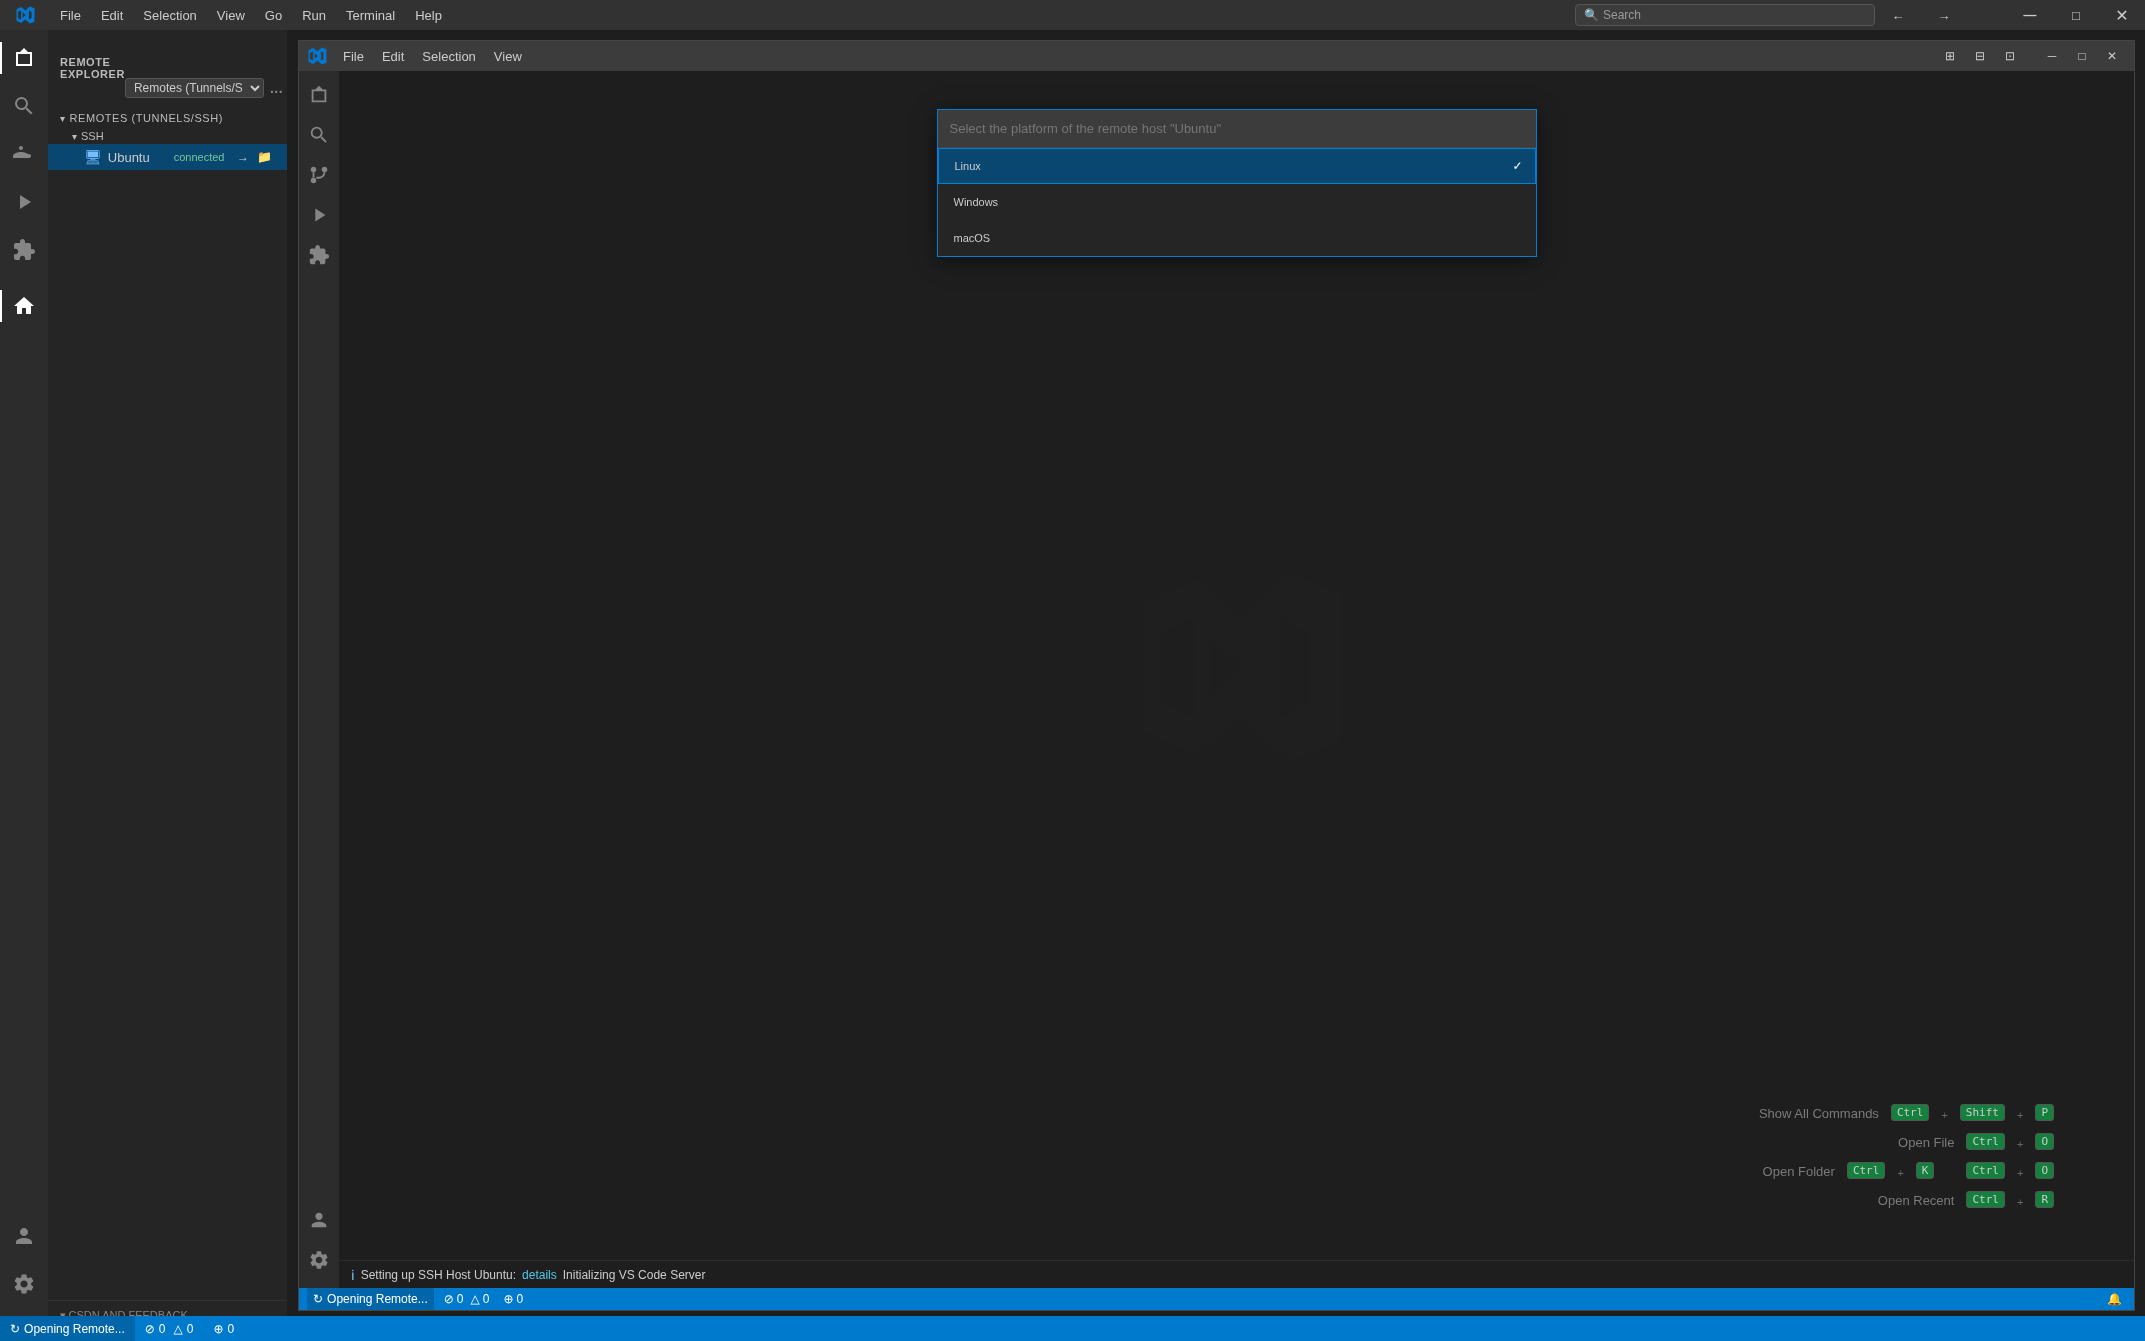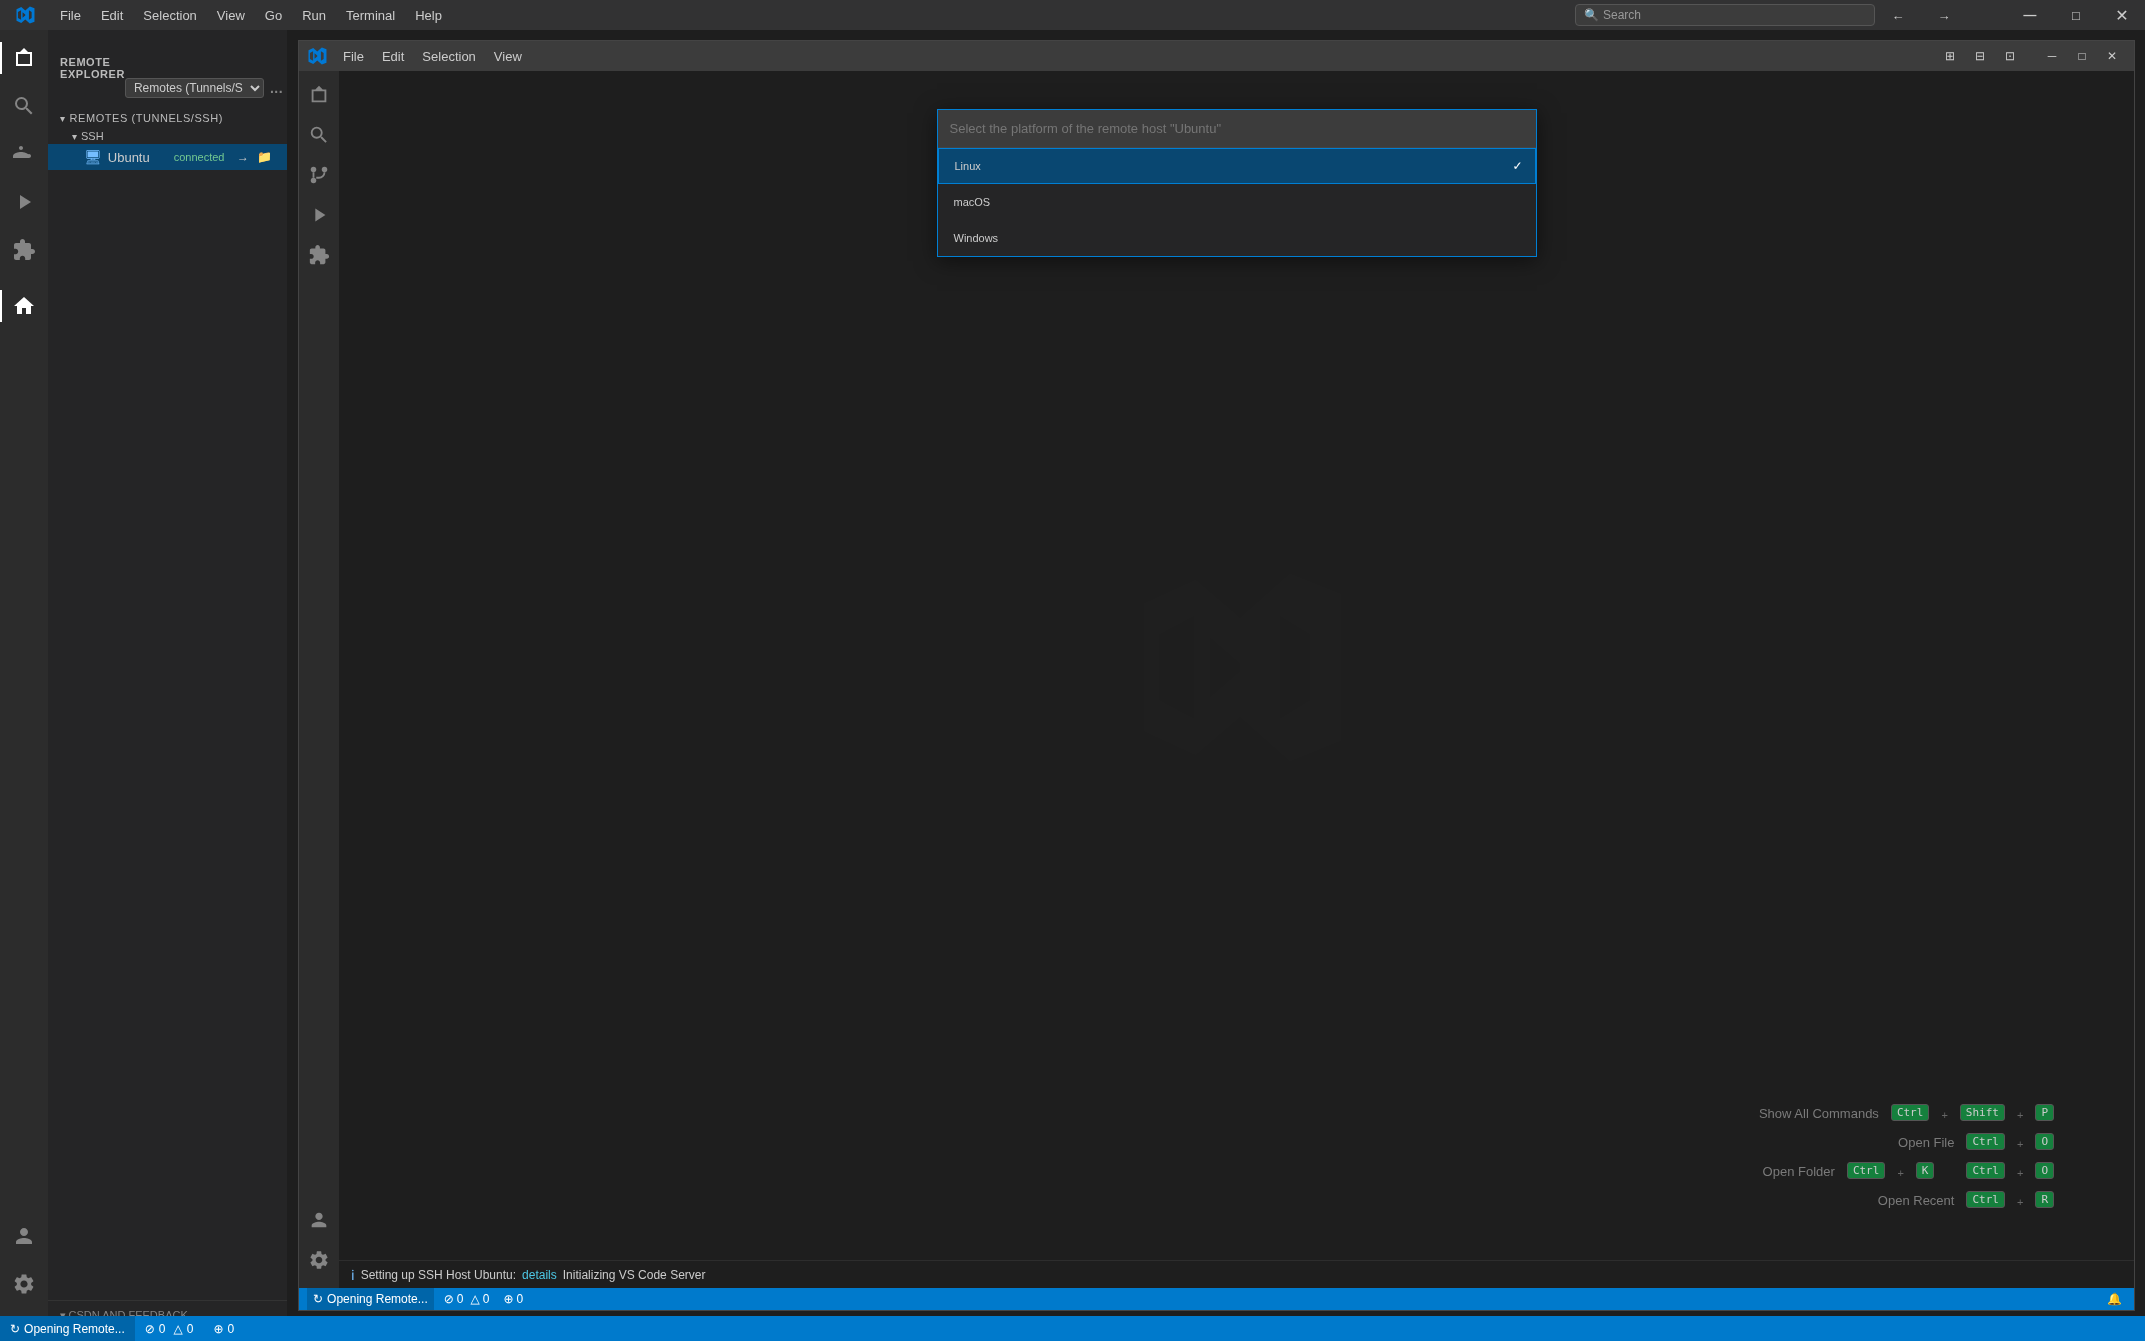--- a/index.html
+++ b/index.html
@@ -762,24 +762,24 @@
       <div class="quick-pick-overlay">
         <div class="quick-pick">
           <div class="quick-pick-input-row">
             <input class="quick-pick-input" type="text" readonly="" placeholder="Select the platform of the remote host &quot;Ubuntu&quot;" style="">
           </div>
           <div class="quick-pick-list">
             <div class="quick-pick-item selected">
               <span>Linux</span>
             </div>
             <div class="quick-pick-item">
-              <span>macOS</span>
+              <span>Windows</span>
             </div>
             <div class="quick-pick-item">
-              <span>Windows</span>
+              <span>macOS</span>
             </div>
           </div>
         </div>
       </div>
     </div>
 
     <div class="notification-bar">
       <span class="notification-icon">ℹ</span>
       <span>Setting up SSH Host Ubuntu:</span>
       <span class="notification-link">details</span>

